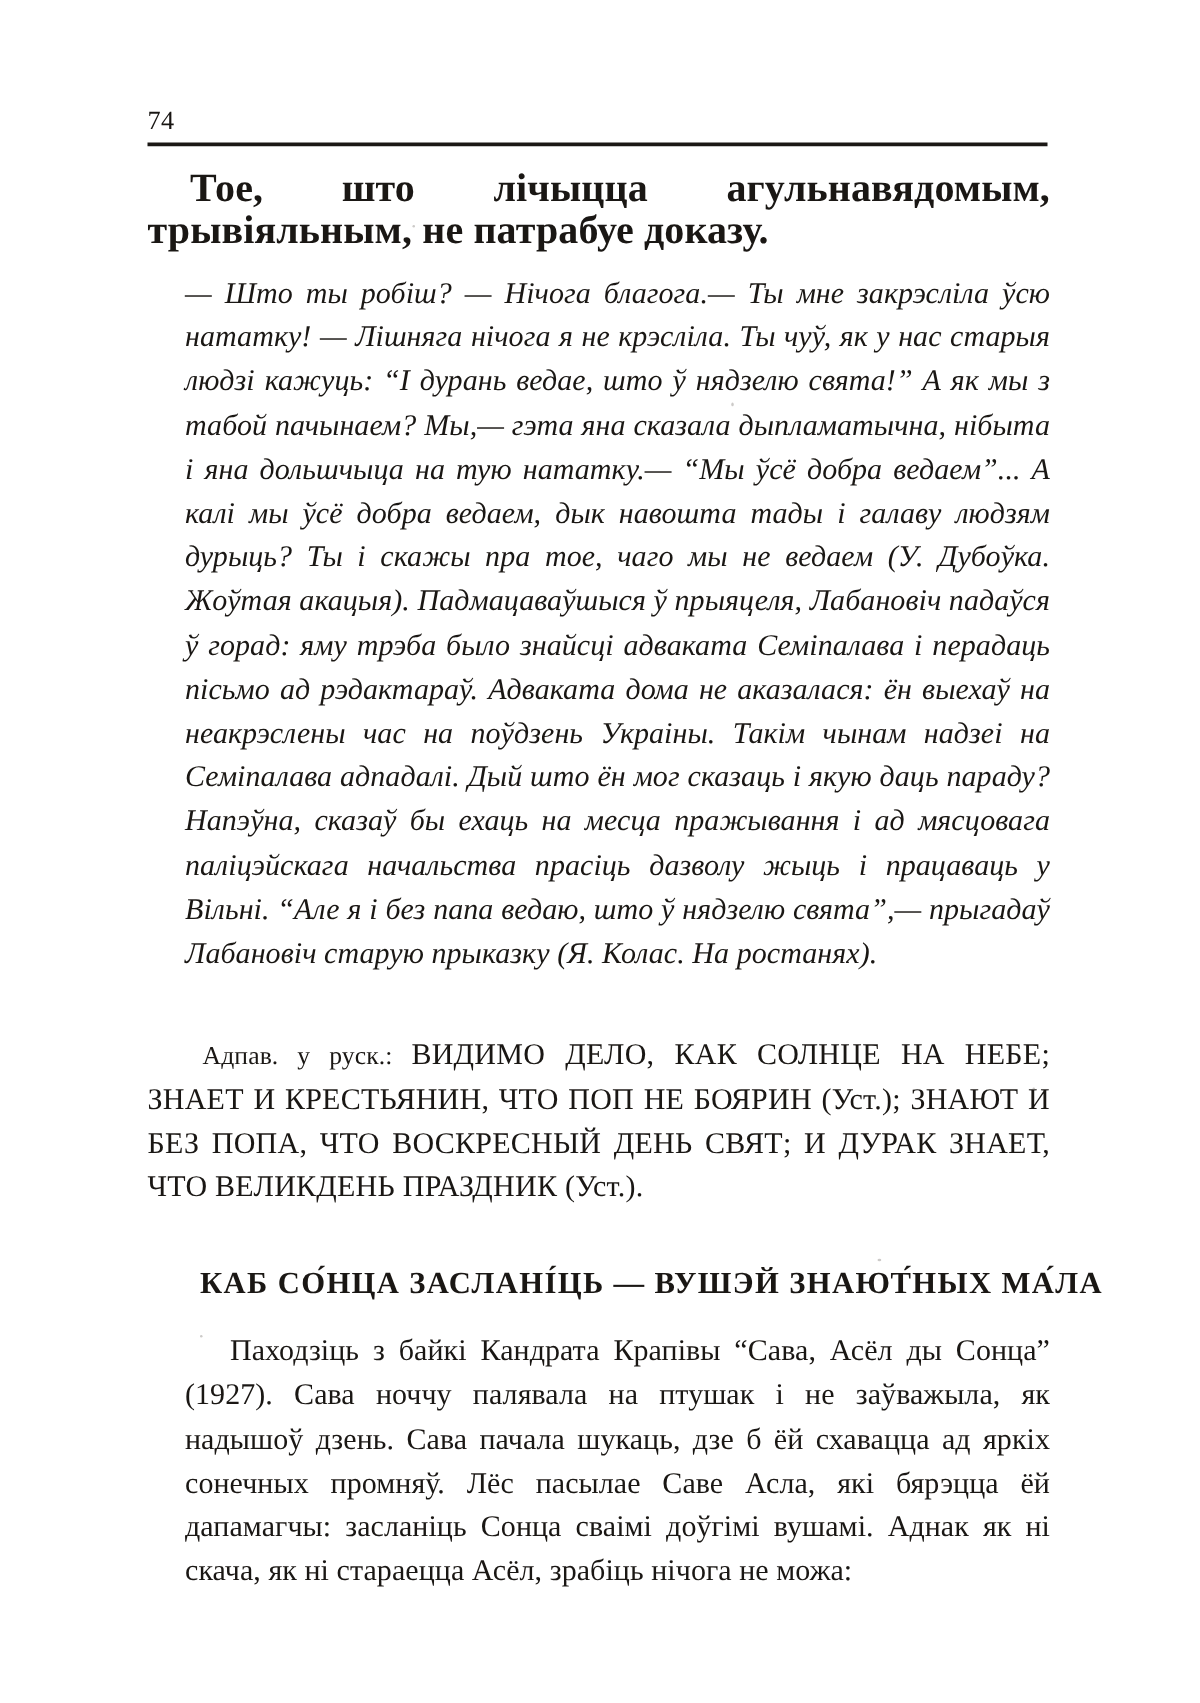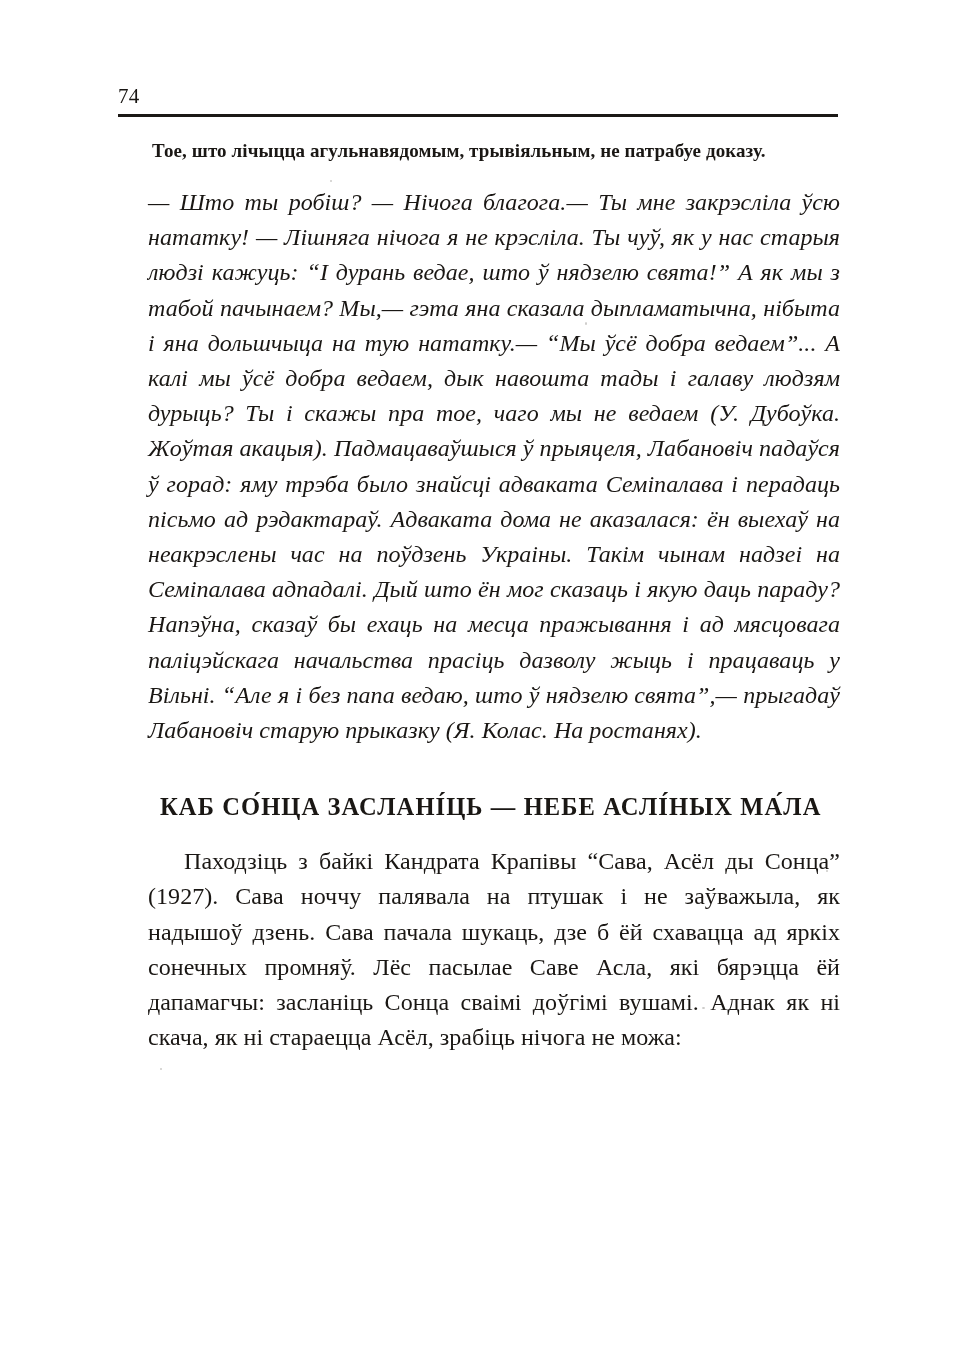--- a/index.html
+++ b/index.html
@@ -59,21 +59,21 @@
   
   .blk {
     text-align: justify;
     text-justify: inter-word;
     hyphens: manual;
   }
 
   
   .lemma-def {
     font-weight: bold;
-    font-size: 19px;
+    font-size: 32px;
     line-height: 33px;
     text-indent: 34px;
     letter-spacing: 0.1px;
     margin: 0 0 3px 0;
     padding: 0 0 0 0;
     width: 722px;
   }
 
   
   .gloss {
@@ -151,22 +151,23 @@
     <div class="header-rule"></div>
   </div>
 
   <div class="column">
 
     <p class="blk lemma-def">Тое, што лічыцца агульнавядомым, трывіяльным, не патрабуе доказу.</p>
 
 
     <p class="blk body-quote">— Што ты робіш? — Нічога благога.— Ты мне закрэсліла ўсю нататку! — Лішняга нічога я не крэсліла. Ты чуў, як у нас старыя людзі кажуць: “І дурань ведае, што ў нядзелю свята!” А як мы з табой пачынаем? Мы,— гэта яна сказала дыпламатычна, нібыта і яна дольшчыца на тую нататку.— “Мы ўсё добра ведаем”... А калі мы ўсё добра ведаем, дык навошта тады і галаву людзям дурыць? Ты і скажы пра тое, чаго мы не ведаем (У. Дубоўка. Жоўтая акацыя). Падмацаваўшыся ў прыяцеля, Лабановіч падаўся ў горад: яму трэба было знайсці адваката Семіпалава і перадаць пісьмо ад рэдактараў. Адваката дома не аказалася: ён выехаў на неакрэслены час на поўдзень Украіны. Такім чынам надзеі на Семіпалава адпадалі. Дый што ён мог сказаць і якую даць параду? Напэўна, сказаў бы ехаць на месца пражывання і ад мясцовага паліцэйскага начальства прасіць дазволу жыць і працаваць у Вільні. “Але я і без папа ведаю, што ў нядзелю свята”,— прыгадаў Лабановіч старую прыказку (Я. Колас. На ростанях).</p>
 
+    <p class="blk equivalents"><span class="lbl">Адпав. у руск.: </span><span class="upper">ВИДИМО ДЕЛО, КАК СОЛНЦЕ НА НЕБЕ; ЗНАЕТ И КРЕСТЬЯНИН, ЧТО ПОП НЕ БОЯРИН (Уст.); ЗНАЮТ И БЕЗ ПОПА, ЧТО ВОСКРЕСНЫЙ ДЕНЬ СВЯТ; И ДУРАК ЗНАЕТ, ЧТО ВЕЛИКДЕНЬ ПРАЗДНИК (Уст.).</span></p>
 
-    <h2 class="entry-head">КАБ СО́НЦА ЗАСЛАНІ́ЦЬ — НЕБЕ АСЛІ́НЫХ МА́ЛА</h2>
+    <h2 class="entry-head">КАБ СО́НЦА ЗАСЛАНІ́ЦЬ — ВУШЭЙ ЗНАЮТ́НЫХ МА́ЛА</h2>
 
     <p class="blk etymology">Паходзіць з байкі Кандрата Крапівы “Сава, Асёл ды Сонца” (1927). Сава ноччу палявала на птушак і не заўважыла, як надышоў дзень. Сава пачала шукаць, дзе б ёй схавацца ад яркіх сонечных промняў. Лёс пасылае Саве Асла, які бярэцца ёй дапамагчы: засланіць Сонца сваімі доўгімі вушамі. Аднак як ні скача, як ні стараецца Асёл, зрабіць нічога не можа:</p>
 
   </div>
 
   <div class="speck" style="left:330px;top:180px;width:2px;height:2px;"></div>
   <div class="speck" style="left:585px;top:322px;width:2px;height:3px;"></div>
   <div class="speck" style="left:702px;top:1007px;width:3px;height:2px;"></div>
   <div class="speck" style="left:160px;top:1068px;width:2px;height:2px;"></div>
   <div class="speck" style="left:826px;top:870px;width:2px;height:2px;"></div>

